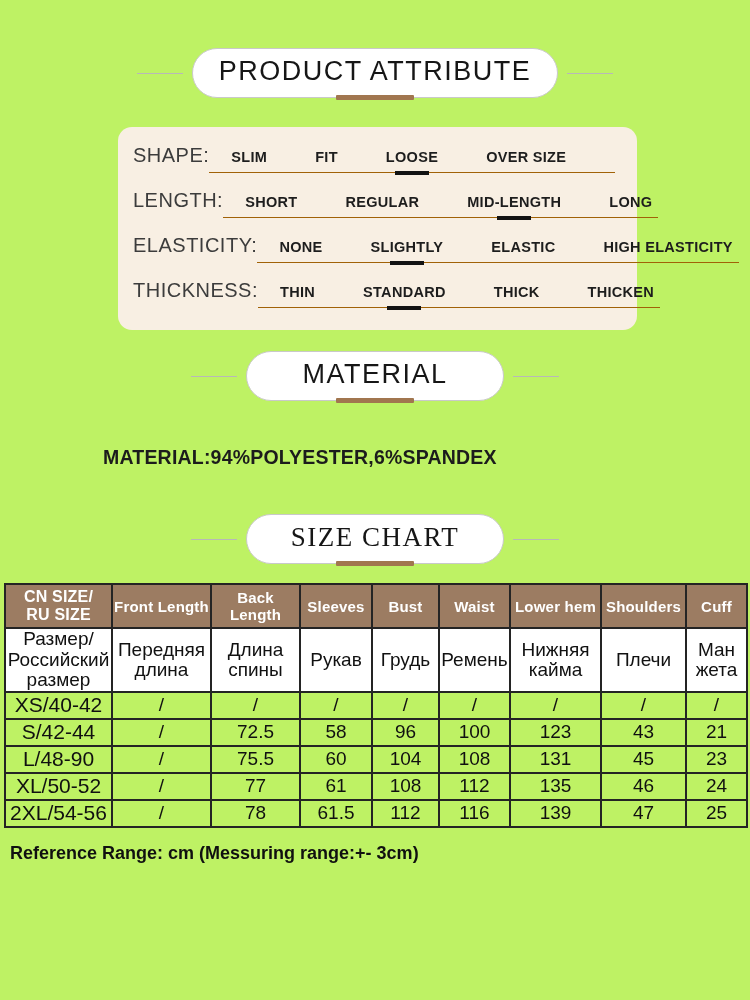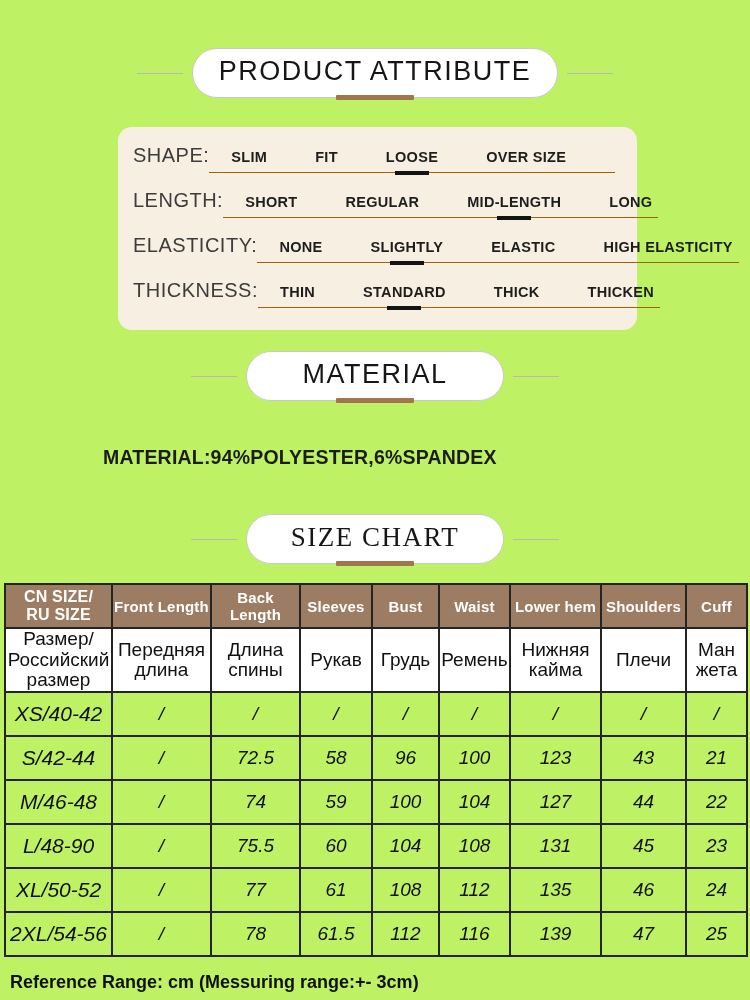--- a/index.html
+++ b/index.html
@@ -36,21 +36,21 @@
   
   .sizechart-heading { margin-top:45px;font-family:Liberation Serif, serif; }
   table.size-table { border-collapse:collapse; table-layout:fixed; width:742px; margin:19px 0 0 4px;border-radius:15px; }
   .size-table th, .size-table td { border:2px solid #242424; text-align:center; vertical-align:middle;
                   padding:0 1px; overflow:hidden; }
   tr.hdr-en th { background:#9c7c62; color:#ffffff; font-weight:700; font-size:15px;
                  height:44px; line-height:1.15; letter-spacing:0.2px; }
   tr.hdr-en th:first-child { font-size:16px; }
   tr.hdr-ru th { background:#ffffff; color:#111; font-weight:400; font-size:19px;
                  height:43px; line-height:1.08; }
-  tr.data-row td { height:44px; font-size:19px; color:#101010;font-style:italic; }
+  tr.data-row td { height:27px; font-size:19px; color:#101010; }
   tr.data-row td:first-child { font-size:21px; }
 
   
   .footnotes { margin:15px 0 0 10px; color:#101010; }
   .footnote-en { font-size:18px; font-weight:700;margin-top:8px; }
 </style>
 </head>
 <body>
 
 <div class="page">
@@ -167,31 +167,20 @@
           <td>/</td>
           <td>72.5</td>
           <td>58</td>
           <td>96</td>
           <td>100</td>
           <td>123</td>
           <td>43</td>
           <td>21</td>
         </tr>
         <tr class="data-row">
-          <td>M/46-48</td>
-          <td>/</td>
-          <td>74</td>
-          <td>59</td>
-          <td>100</td>
-          <td>104</td>
-          <td>127</td>
-          <td>44</td>
-          <td>22</td>
-        </tr>
-        <tr class="data-row">
           <td>L/48-90</td>
           <td>/</td>
           <td>75.5</td>
           <td>60</td>
           <td>104</td>
           <td>108</td>
           <td>131</td>
           <td>45</td>
           <td>23</td>
         </tr>

